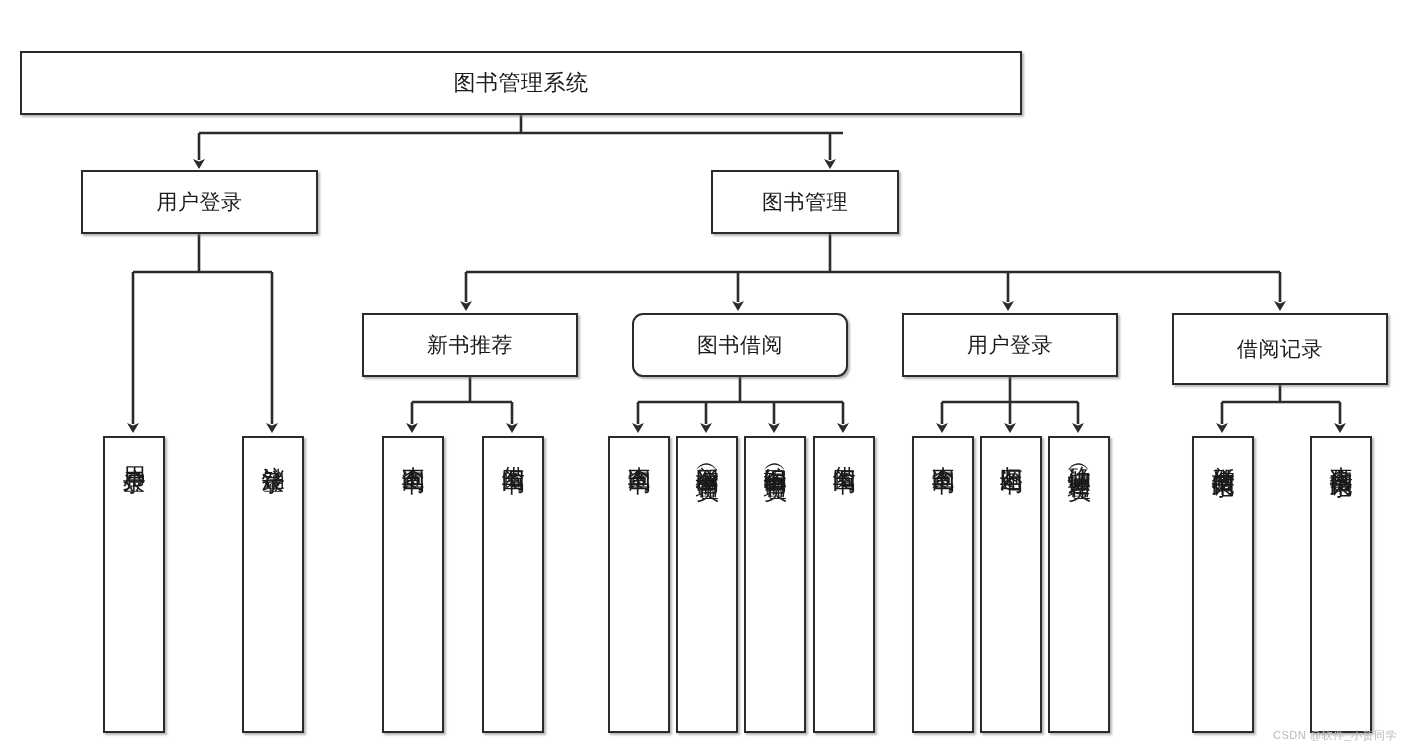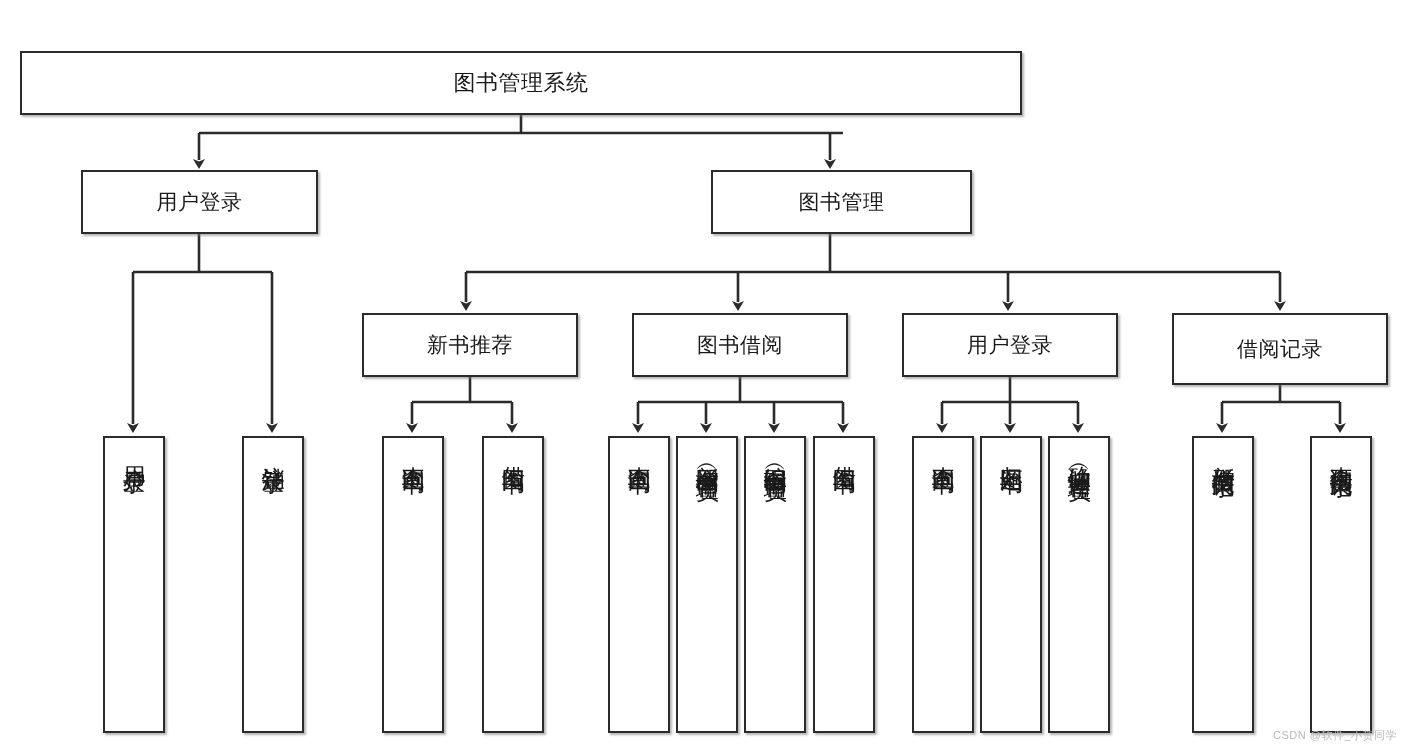--- a/index.html
+++ b/index.html
@@ -124,28 +124,28 @@
     </g>
   </svg>
 
   <div class="node root" style="left:20px; top:14px; width:1002px; height:64px;margin-top:37px;">
     <span class="label">图书管理系统</span>
   </div>
 
   <div class="node" style="left:81px; top:170px; width:237px; height:64px;">
     <span class="label">用户登录</span>
   </div>
-  <div class="node" style="left:711px; top:170px; width:261px; height:64px;align-items:center;">
+  <div class="node" style="left:711px; top:170px; width:188px; height:64px;align-items:center;">
     <span class="label">图书管理</span>
   </div>
 
   <div class="node" style="left:362px; top:313px; width:216px; height:64px;">
     <span class="label">新书推荐</span>
   </div>
-  <div class="node" style="left:632px; top:313px; width:216px; height:64px;">
+  <div class="node" style="left:632px; top:313px; width:216px; height:64px;border-radius:11px;">
     <span class="label">图书借阅</span>
   </div>
   <div class="node" style="left:902px; top:313px; width:216px; height:64px;">
     <span class="label">用户登录</span>
   </div>
   <div class="node" style="left:1172px; top:313px; width:216px; height:72px;">
     <span class="label">借阅记录</span>
   </div>
 
   <div class="node vert" style="left:103px; top:436px; width:62px; height:297px;">

